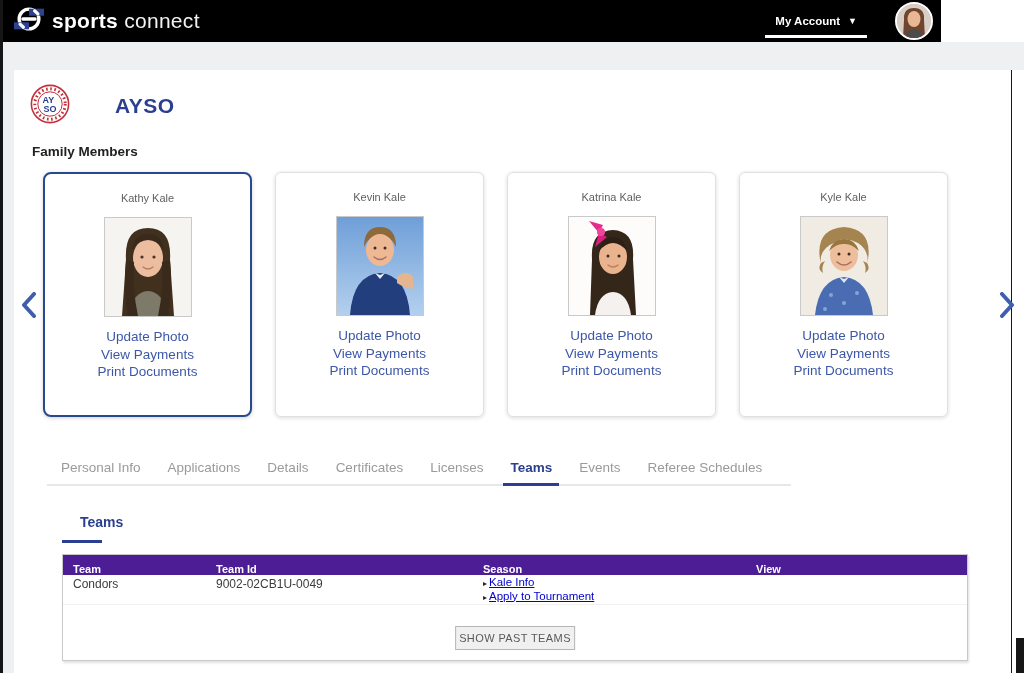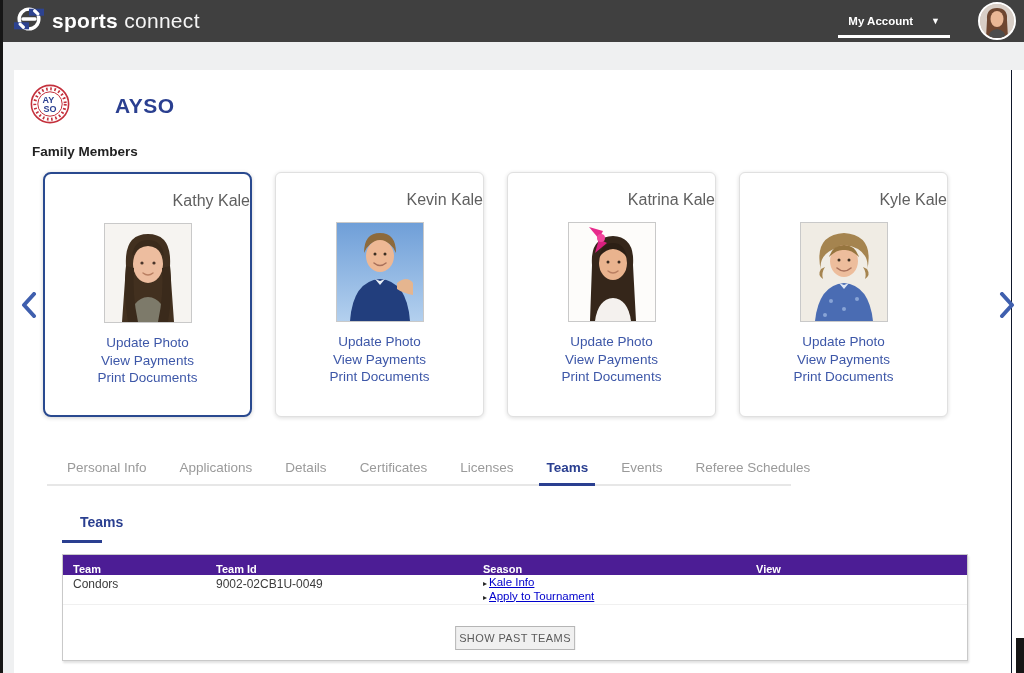--- a/index.html
+++ b/index.html
@@ -7,28 +7,28 @@
               font-family:"Liberation Sans", sans-serif; }
   .stage { position:relative; width:1024px; height:673px; background:#fff; }
 
   
   .edge-left   { position:absolute; left:0; top:0; width:3px; height:673px; background:#161616; z-index:50; }
   .corner-br   { position:absolute; left:1016px; top:638px; width:8px; height:35px; background:#161616; z-index:50; }
   .band-gray   { position:absolute; left:0; top:42px; width:1024px; height:28px; background:#eff0f1; }
   .gutter-left { position:absolute; left:0; top:70px; width:14px; height:603px; background:#eff0f1; }
 
   
-  .navbar { position:absolute; left:0; top:0; width:1024px; height:42px; background:#404040;
+  .navbar { position:absolute; left:0; top:0; width:941px; height:42px; background:#000000;
             display:flex; align-items:center; justify-content:space-between; padding:0 8px 0 14px; z-index:40; }
   .brand { display:flex; align-items:center; gap:8px; }
   .brand-text { color:#fff; font-size:21px; letter-spacing:.3px; }
   .brand-text b { font-weight:700; }
   .brand-text span { font-weight:300; opacity:.95; }
   .nav-right { display:flex; align-items:center; gap:26px; height:42px; }
-  .my-account { position:relative; height:42px; display:flex; align-items:center; gap:18px; padding:0 12px; cursor:pointer; }
+  .my-account { position:relative; height:42px; display:flex; align-items:center; gap:8px; padding:0 12px; cursor:pointer; }
   .my-account-label { color:#fff; font-size:11.5px; font-weight:700; }
   .caret { color:#fff; font-size:9px; }
   .account-underline { position:absolute; left:2px; right:2px; bottom:4px; height:3px; background:#fff; }
   .nav-avatar { width:38px; height:38px; border-radius:50%; overflow:hidden; border:2px solid #fff; cursor:pointer; background:#cfc4ba; }
 
   
   .panel { position:absolute; left:14px; top:70px; width:998px; height:603px; background:#fff;
            border-right:1px solid #0f172a; }
 
   .org-row { position:absolute; left:16px; top:14px; display:flex; align-items:center; gap:5px; }
@@ -37,29 +37,29 @@
   .family-heading { position:absolute; left:18px; top:74px; font-size:13.5px; font-weight:700; color:#222; }
 
   
   .chev { position:absolute; top:218px; width:26px; height:34px; display:flex; align-items:center; justify-content:center; cursor:pointer; }
   .chev.left { left:2px; } .chev.right { left:980px; }
 
   .cards { position:absolute; left:29px; top:102px; display:flex; gap:23px; }
   .card { width:209px; height:245px; background:#fff; border:1px solid #e0e0e0; border-radius:6px;
           box-shadow:0 1px 4px rgba(0,0,0,.14); text-align:center; cursor:pointer; }
   .card.selected { border:2px solid #29498f; border-radius:8px; box-shadow:0 1px 4px rgba(0,0,0,.18); }
-  .card-name { margin-top:18px; font-size:16px; color:#5f5f5f;text-align:right; }
+  .card-name { margin-top:18px; font-size:11px; color:#5f5f5f; }
   .photo { width:88px; height:100px; margin:13px auto 11px; border:1px solid #c9c9c9; overflow:hidden; }
   .photo svg { display:block; }
   .card-link { display:block; font-size:13.5px; color:#3d57a8; line-height:17.5px; text-decoration:none; cursor:pointer; }
 
   
   .tabs { position:absolute; left:33px; top:386px; width:744px; height:30px;
           border-bottom:2px solid #e7e7e7; display:flex; align-items:flex-end; gap:27px; padding:0 0 9px 14px; }
-  .tab { font-size:13.5px; color:#9a9a9a; cursor:pointer; white-space:nowrap; position:relative;margin-left:6px; }
+  .tab { font-size:13.5px; color:#9a9a9a; cursor:pointer; white-space:nowrap; position:relative; }
   .tab.active { color:#2a3f90; font-weight:700; }
   .tab.active::after { content:""; position:absolute; left:-7px; right:-7px; bottom:-11px; height:3px; background:#2a3f90; }
 
   
   .teams-head { position:absolute; left:66px; top:444px; font-size:14px; font-weight:700; color:#2a3f90; }
   .teams-underline { position:absolute; left:48px; top:470px; width:40px; height:3px; background:#2a3f90; }
 
   .tbl { position:absolute; left:48px; top:484px; width:906px; height:107px; border:1px solid #c9c9c9;
          background:#fff; box-shadow:1px 2px 2px rgba(0,0,0,.12); }
   .tbl-head { display:flex; background:#4c1d95; color:#fff; height:20px; align-items:flex-end; }

